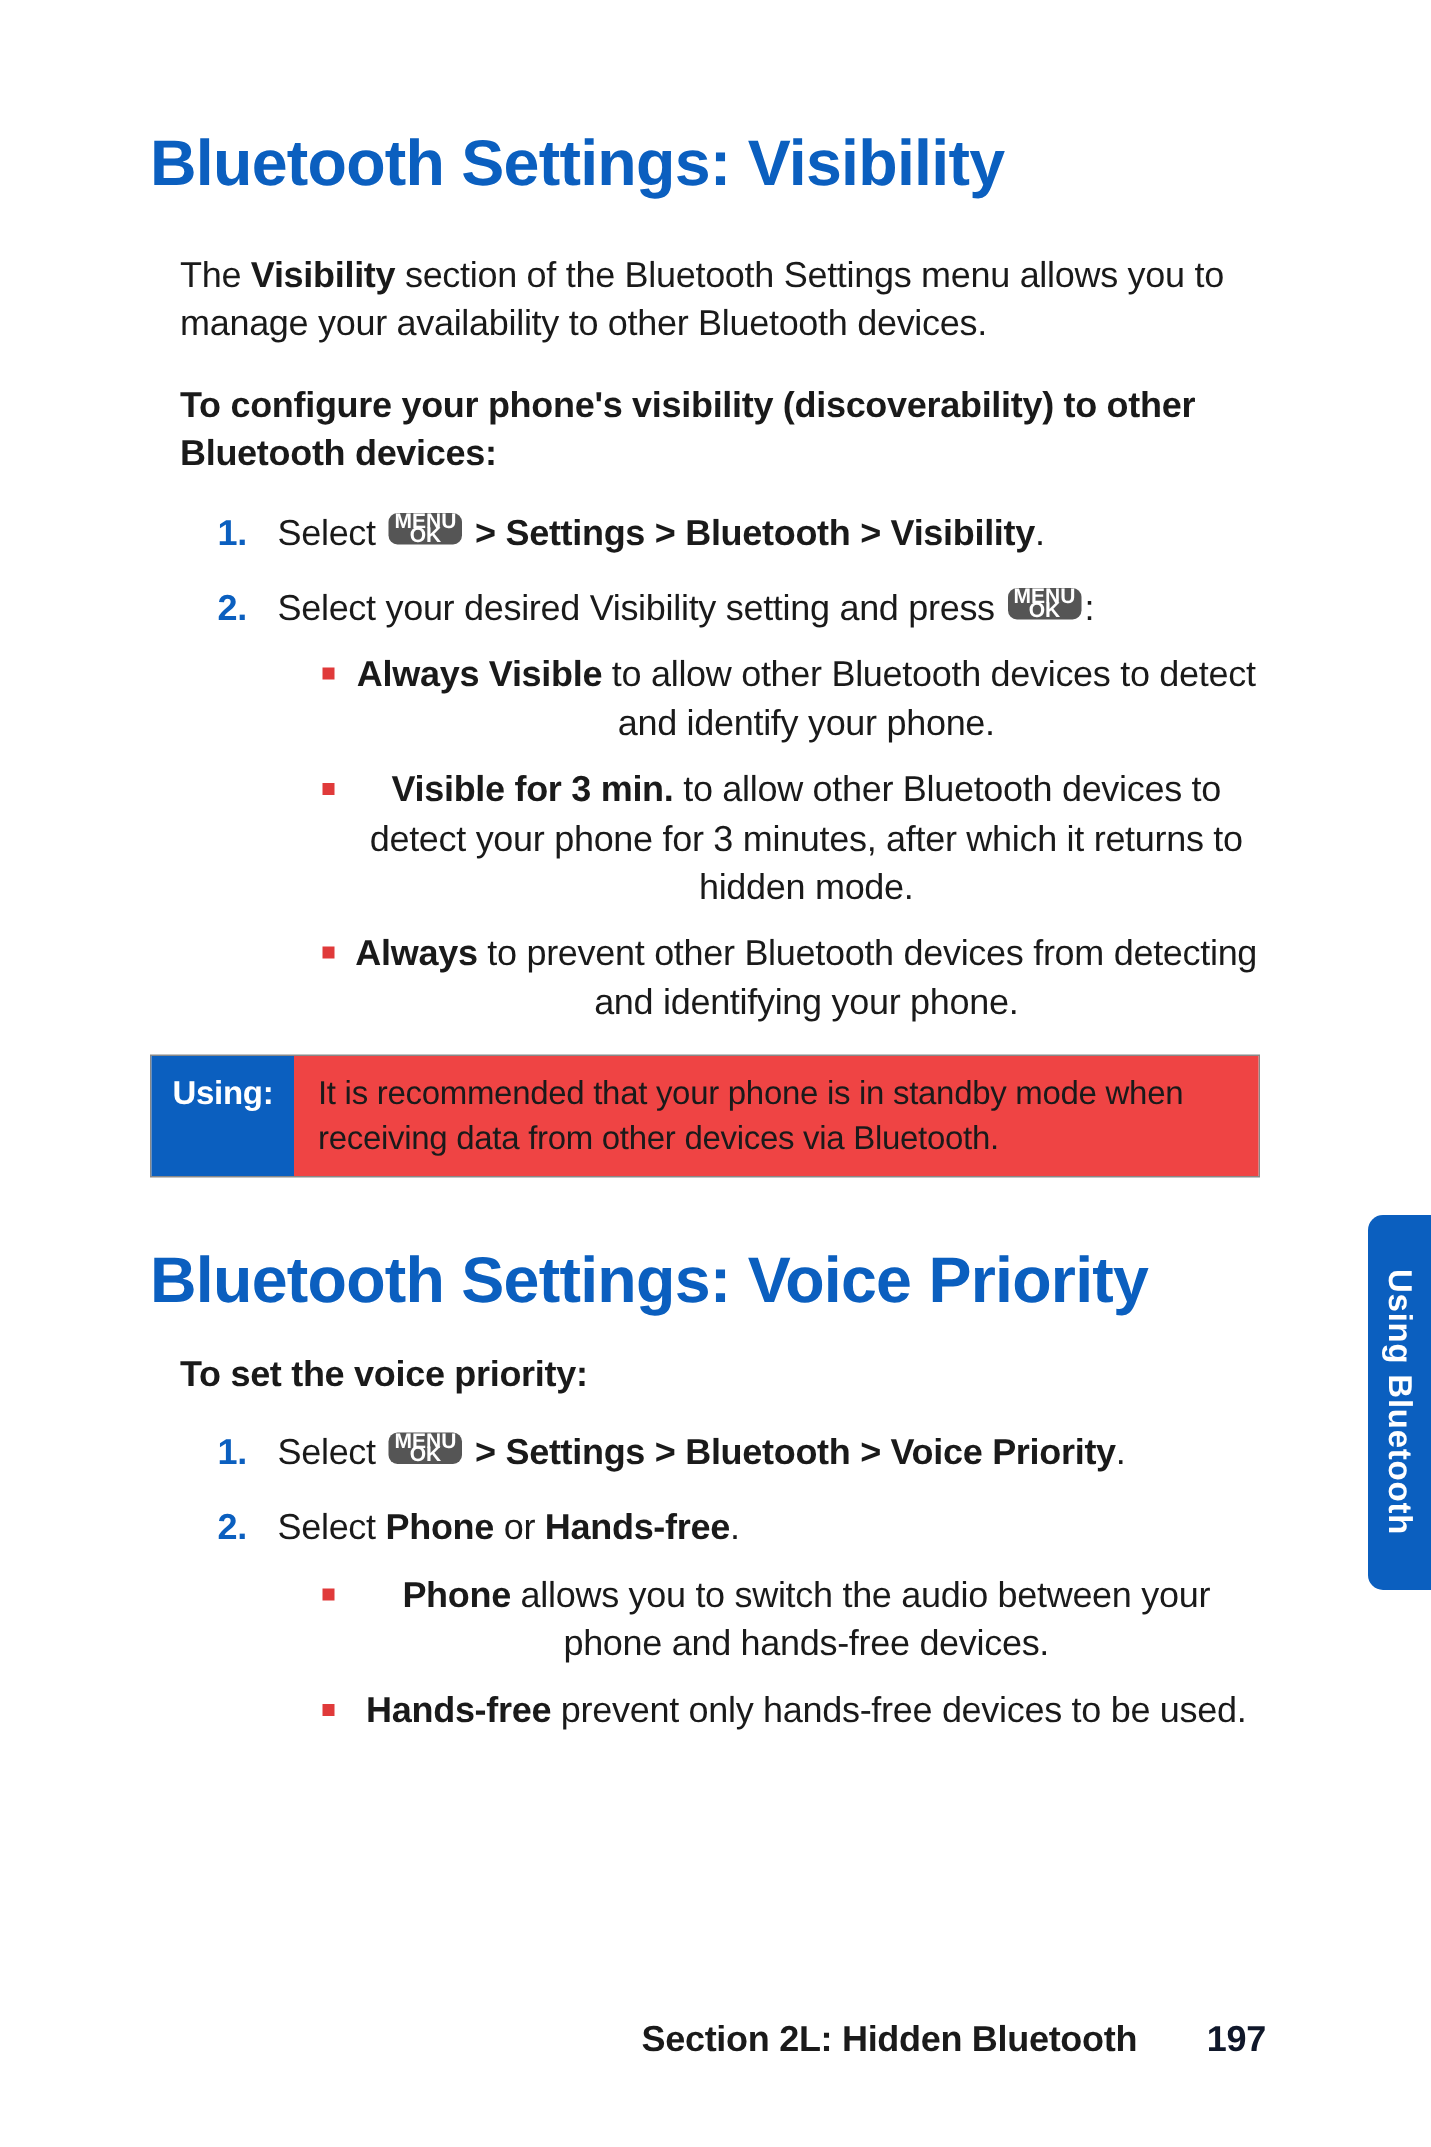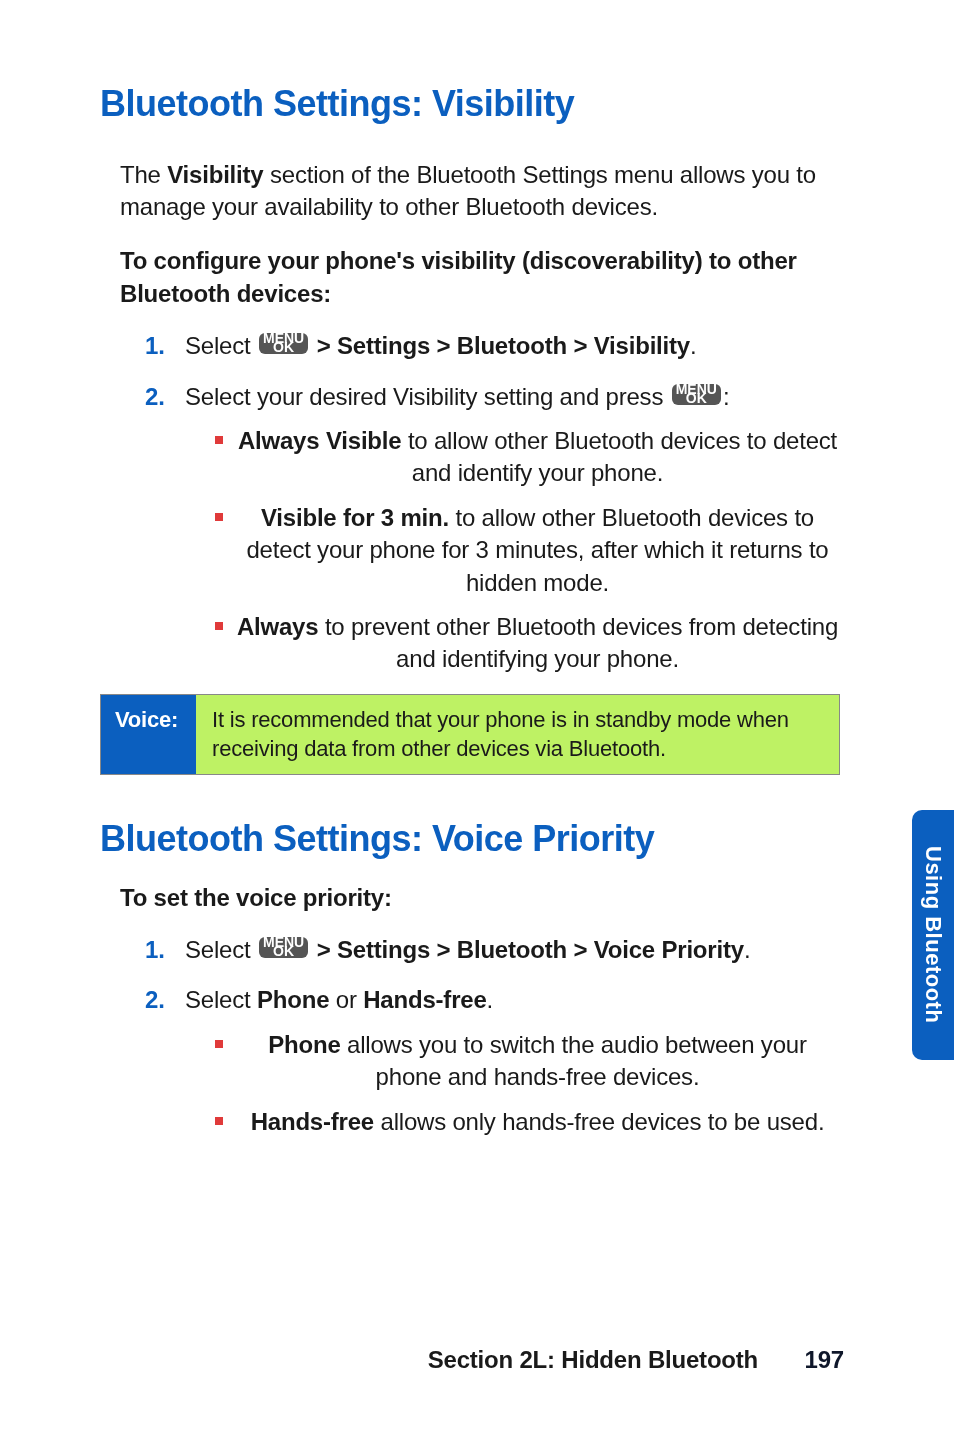--- a/index.html
+++ b/index.html
@@ -15,21 +15,21 @@
     letter-spacing: -0.2px;
   }
   .page {
     position: absolute;
     top: 80px;
     left: 100px;
     width: 740px;
   }
   h2.section-title {
     color: #0b5fbf;
-    font-size: 36px;
+    font-size: 43px;
     font-weight: 700;
     margin-bottom: 18px;
     letter-spacing: -0.5px;
   }
   h2.section-title.second { margin-top: 40px; }
   .intro {
     padding-left: 20px;
     margin-bottom: 22px;
     margin-top: 30px;
   }
@@ -103,21 +103,21 @@
     background: #0b5fbf;
     color: #fff;
     font-weight: 700;
     padding: 10px 14px;
     width: 95px;
     flex: 0 0 95px;
     display: flex;
     align-items: flex-start;
   }
   .notebox .content {
-    background: #bef264;
+    background: #ef4444;
     padding: 10px 16px;
     flex: 1;
   }
   .sidetab {
     position: absolute;
     right: 0;
     top: 810px;
     width: 42px;
     height: 250px;
     background: #0b5fbf;
@@ -173,40 +173,40 @@
       <span>Select your desired Visibility setting and press </span><span class="menukey"><span class="t">MENU</span><span class="t">OK</span></span><span>:</span>
       <ul class="sub">
         <li><b>Always Visible</b><span> to allow other Bluetooth devices to detect and identify your phone.</span></li>
         <li><b>Visible for 3 min.</b><span> to allow other Bluetooth devices to detect your phone for 3 minutes, after which it returns to hidden mode.</span></li>
         <li><b>Always</b><span> to prevent other Bluetooth devices from detecting and identifying your phone.</span></li>
       </ul>
     </li>
   </ol>
 
   <div class="notebox">
-    <div class="label">Voice:</div>
+    <div class="label">Using:</div>
     <div class="content">It is recommended that your phone is in standby mode when receiving data from other devices via Bluetooth.</div>
   </div>
 
   <h2 class="section-title second">Bluetooth Settings: Voice Priority</h2>
 
 
   <p class="subhead">To set the voice priority:</p>
 
   <ol class="steps">
     <li>
       <span class="num">1.</span>
       <span>Select </span><span class="menukey"><span class="t">MENU</span><span class="t">OK</span></span><b> &gt; Settings &gt; Bluetooth &gt; Voice Priority</b><span>.</span>
     </li>
     <li>
       <span class="num">2.</span>
       <span>Select </span><b>Phone</b><span> or </span><b>Hands-free</b><span>.</span>
       <ul class="sub">
         <li><b>Phone</b><span> allows you to switch the audio between your phone and hands-free devices.</span></li>
-        <li><b>Hands-free</b><span> allows only hands-free devices to be used.</span></li>
+        <li><b>Hands-free</b><span> prevent only hands-free devices to be used.</span></li>
       </ul>
     </li>
   </ol>
 
 </div>
 
 <div class="sidetab">
   <span>Using Bluetooth</span>
 </div>
 

